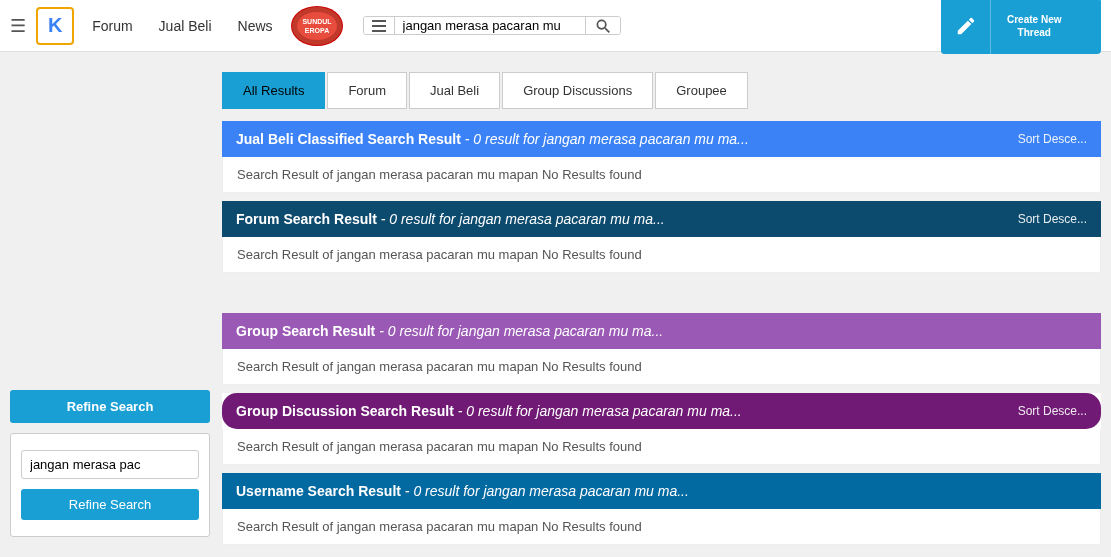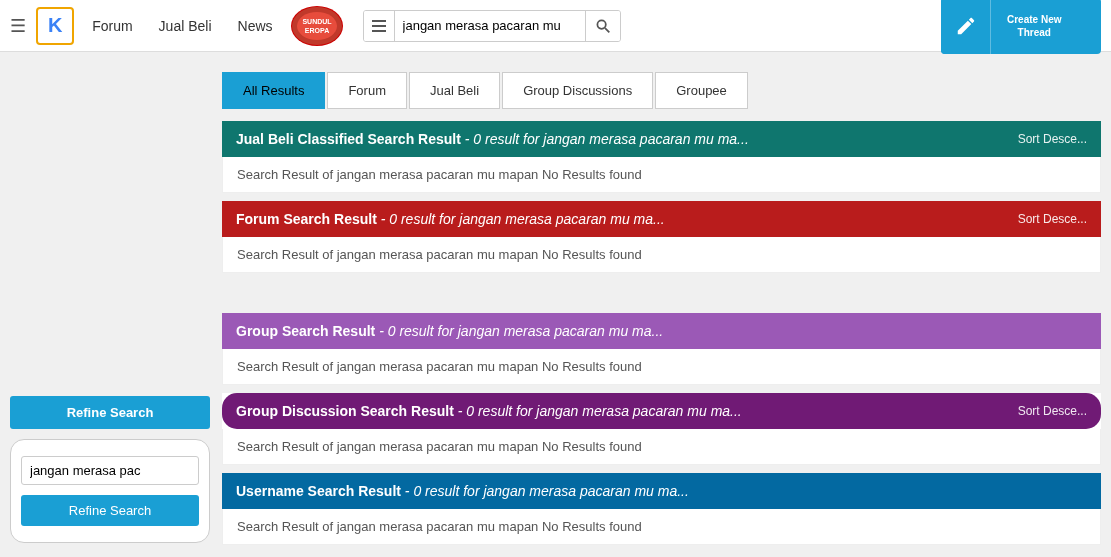--- a/index.html
+++ b/index.html
@@ -55,21 +55,21 @@
       overflow: hidden;
       position: relative;
     }
     .search-area {
       display: flex;
       align-items: center;
       margin-left: 10px;
       border: 1px solid #ccc;
       border-radius: 3px;
       overflow: hidden;
-      height: 32px;
+      height: 19px;
     }
     .search-menu-icon {
       padding: 0 8px;
       background: #fff;
       border-right: 1px solid #ccc;
       height: 100%;
       display: flex;
       align-items: center;
       color: #555;
       cursor: pointer;
@@ -147,23 +147,23 @@
       width: 100%;
       padding: 9px 0;
       font-size: 13px;
       font-weight: bold;
       cursor: pointer;
       margin-bottom: 10px;
     }
     .sidebar-search-box {
       border: 1px solid #ccc;
       background: #fff;
-      border-radius: 14px;
+      border-radius: 3px;
       padding: 16px 10px;
-      margin-bottom: 10px;
+      margin-bottom: 16px;
     }
     .sidebar-search-input {
       border: 1px solid #ccc;
       border-radius: 3px;
       width: 100%;
       padding: 6px 8px;
       font-size: 13px;
       outline: none;
       margin-bottom: 10px;
     }
@@ -205,22 +205,22 @@
 
     
     .result-section { margin-bottom: 8px; background: #fff; }
     .result-header {
       display: flex;
       align-items: center;
       justify-content: space-between;
       padding: 10px 14px;
       color: #fff;
     }
-    .result-header.green { background: #0f766e; }
-    .result-header.blue { background: #b91c1c; }
+    .result-header.green { background: #3b82f6; }
+    .result-header.blue { background: #0c4a6e; }
     .result-header.purple { background: #9b59b6; margin-top: 40px; }
     .result-header.violet { background: #701a75; border-radius: 15px; }
     .result-header.cyan { background: #0369a1; }
 
     .result-title { font-weight: bold; font-size: 14px; }
     .result-title span { font-weight: normal; font-style: italic; }
     .sort-desc { font-size: 12px; color: rgba(255,255,255,0.9); }
     .result-body {
       padding: 10px 14px;
       font-size: 13px;

